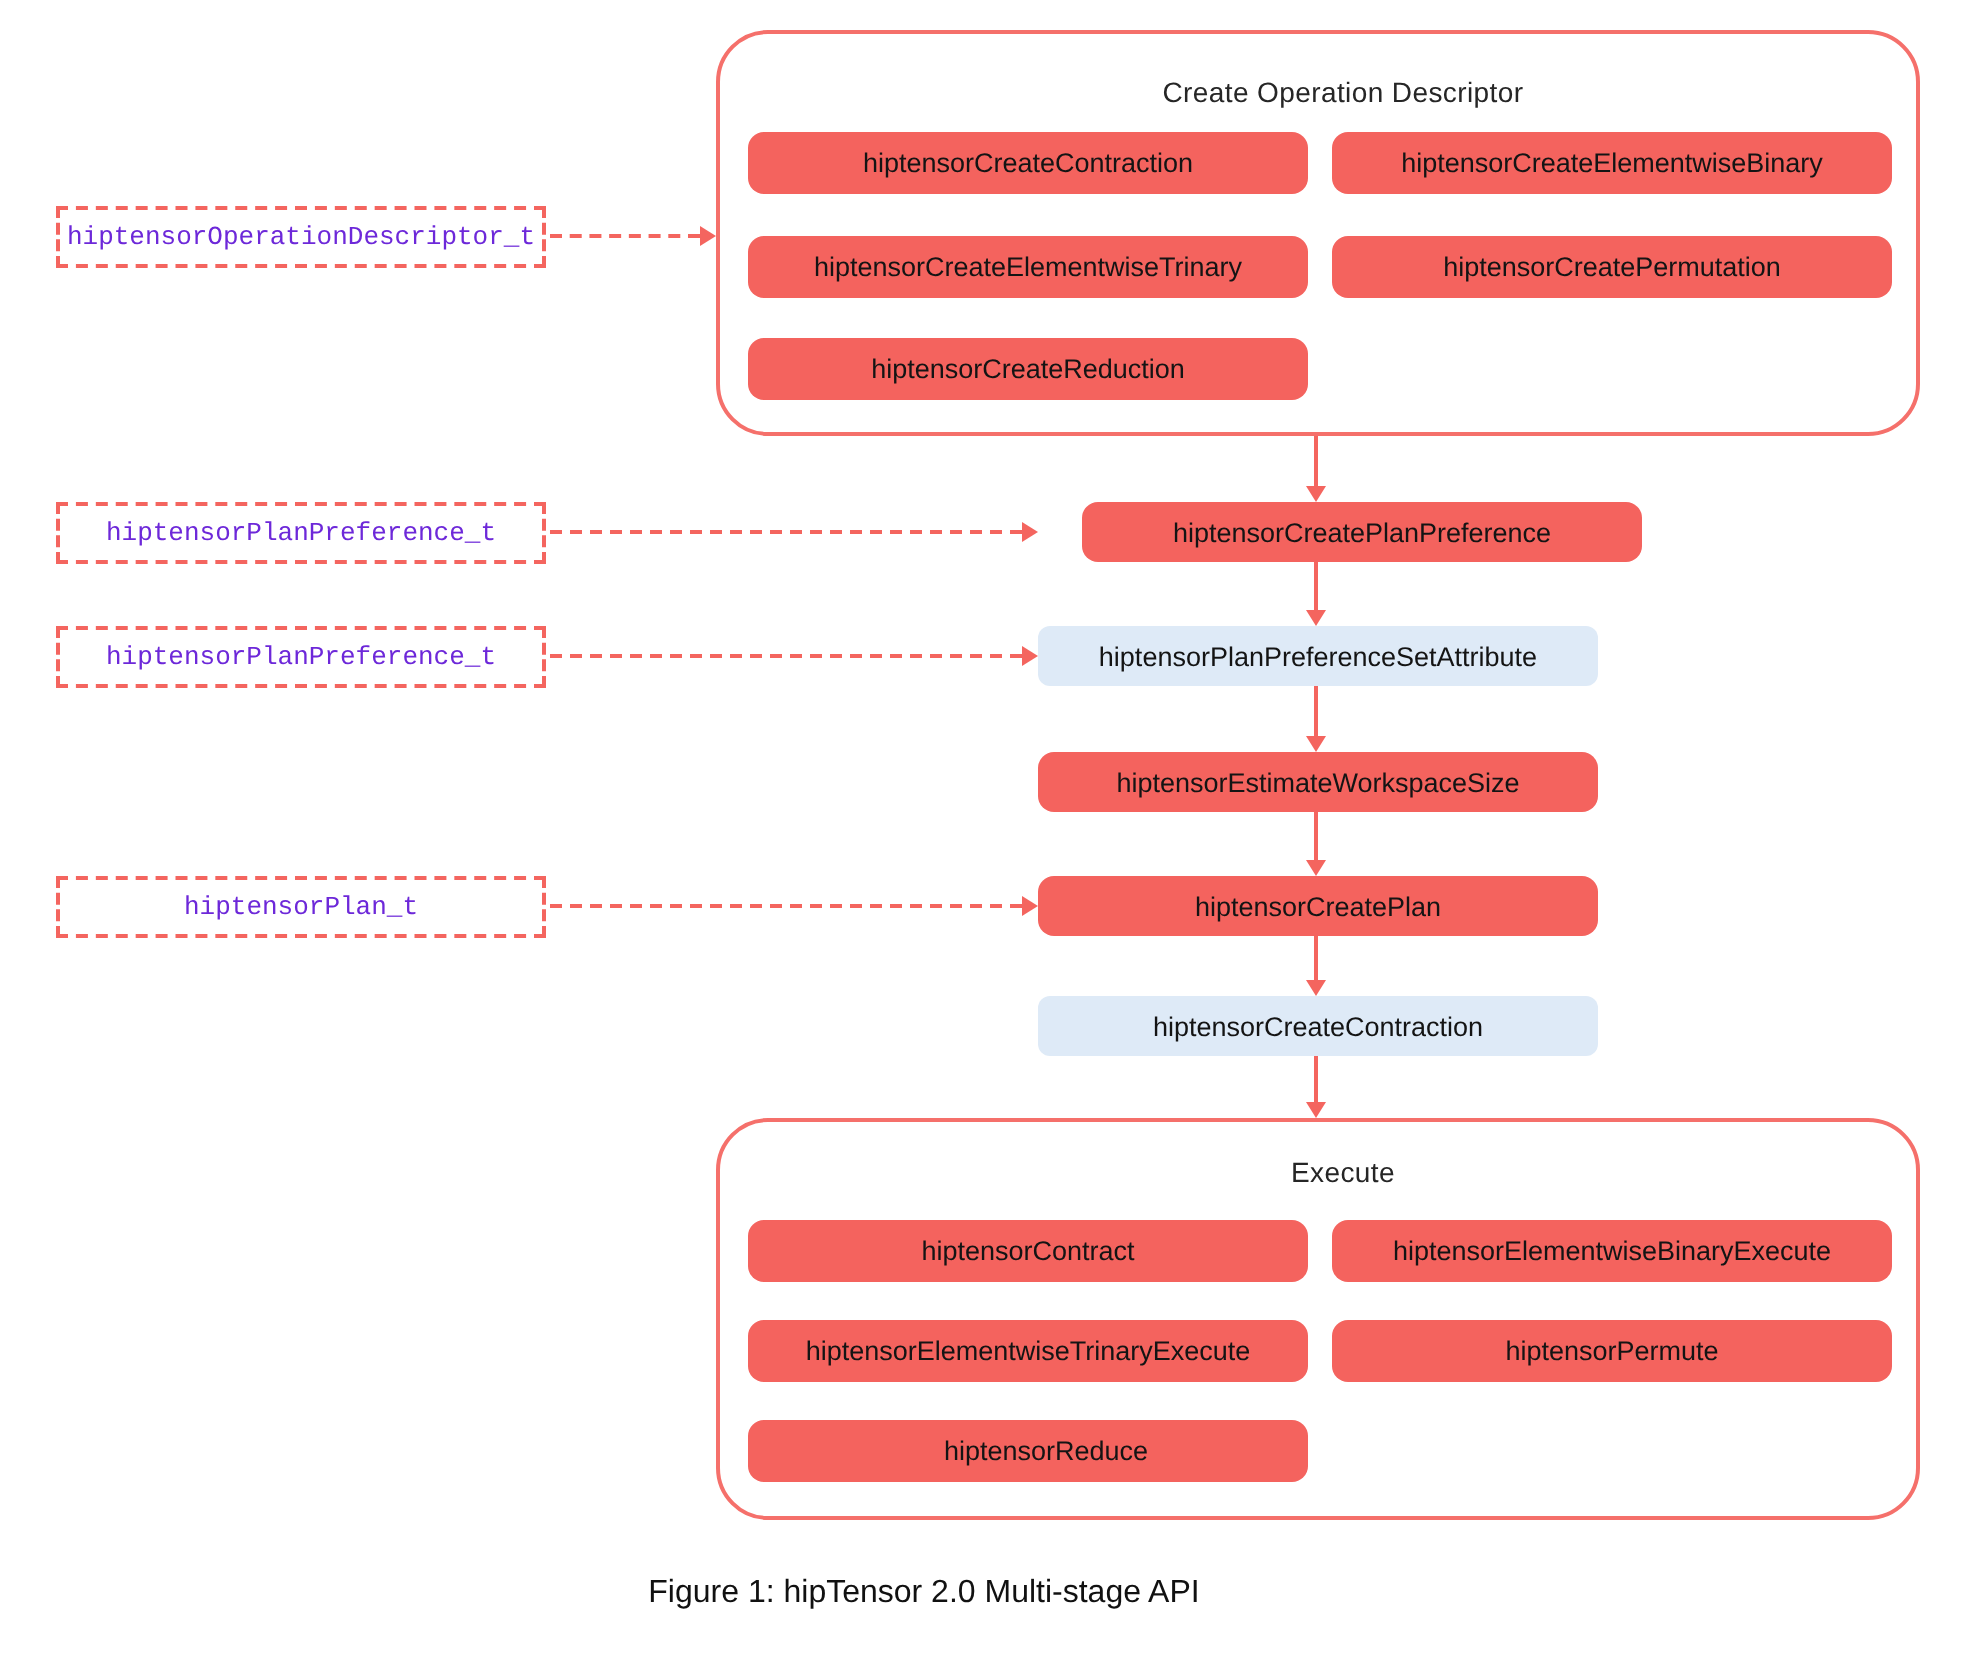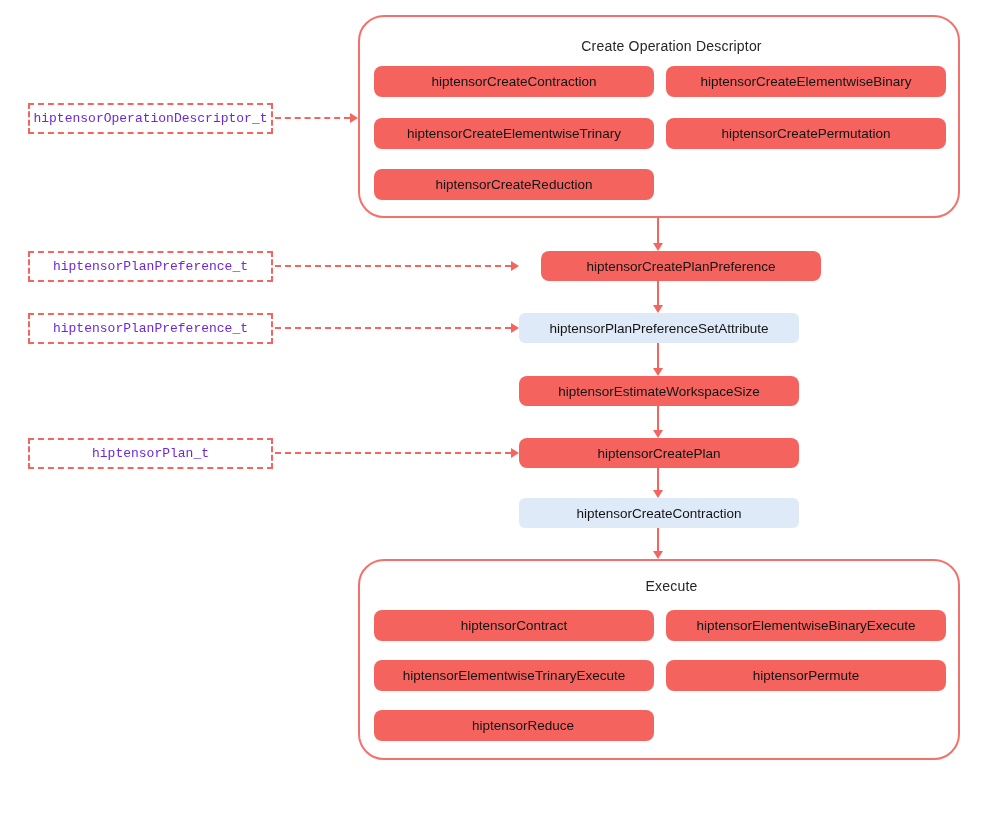--- a/index.html
+++ b/index.html
@@ -94,14 +94,15 @@
 
   <div class="group" style="left:358px; top:559px; width:602px; height:201px;">
     <div class="group-title" style="top:17px;">Execute</div>
     <div class="node red" style="left:14px;  top:49px;  width:280px; height:31px;">hiptensorContract</div>
     <div class="node red" style="left:306px; top:49px;  width:280px; height:31px;">hiptensorElementwiseBinaryExecute</div>
     <div class="node red" style="left:14px;  top:99px;  width:280px; height:31px;">hiptensorElementwiseTrinaryExecute</div>
     <div class="node red" style="left:306px; top:99px;  width:280px; height:31px;">hiptensorPermute</div>
     <div class="node red" style="left:14px;  top:149px; width:280px; height:31px;padding-left:18px;">hiptensorReduce</div>
   </div>
 
+  <div class="caption" style="left:462px; top:788px; transform:translateX(-50%);">Figure 1: hipTensor 2.0 Multi-stage API</div>
 
 </div>
 
 </body></html>

